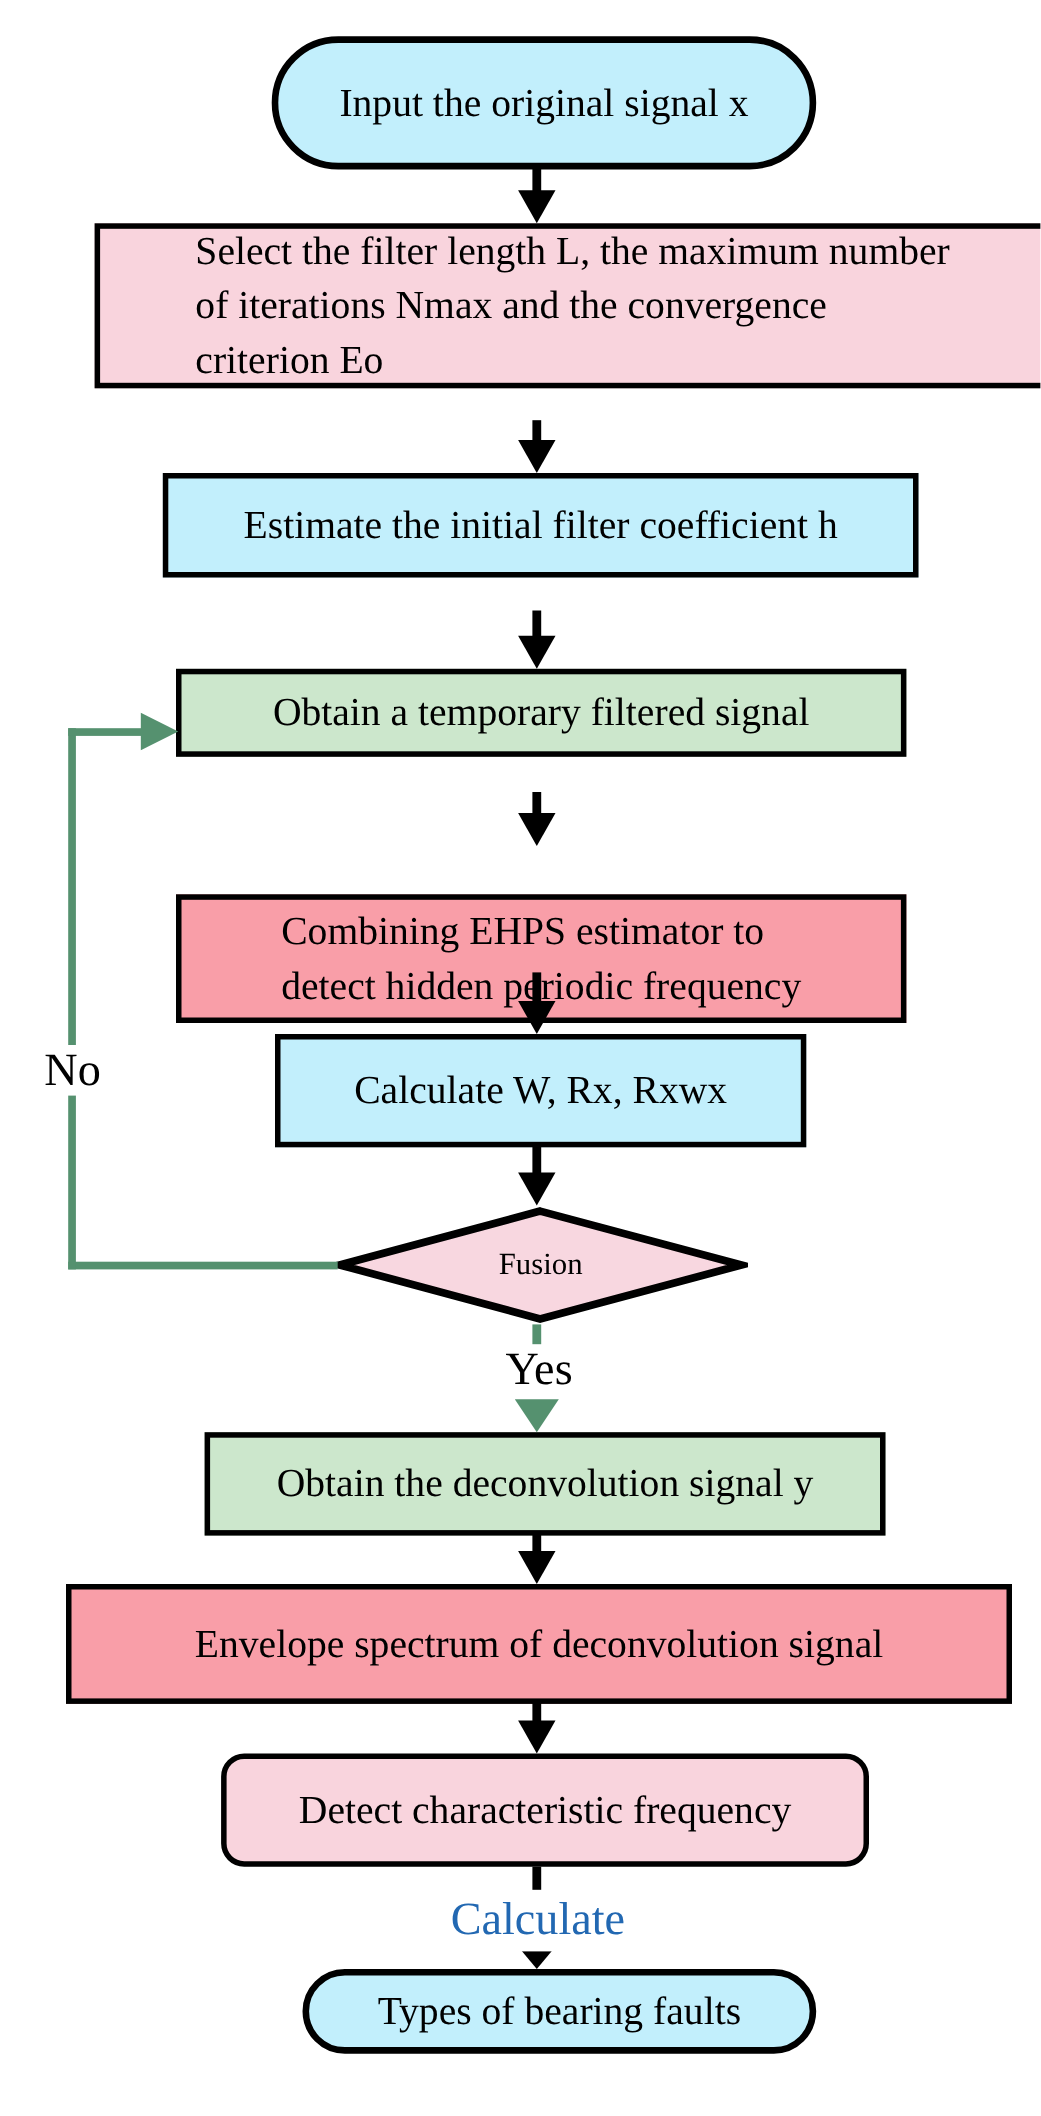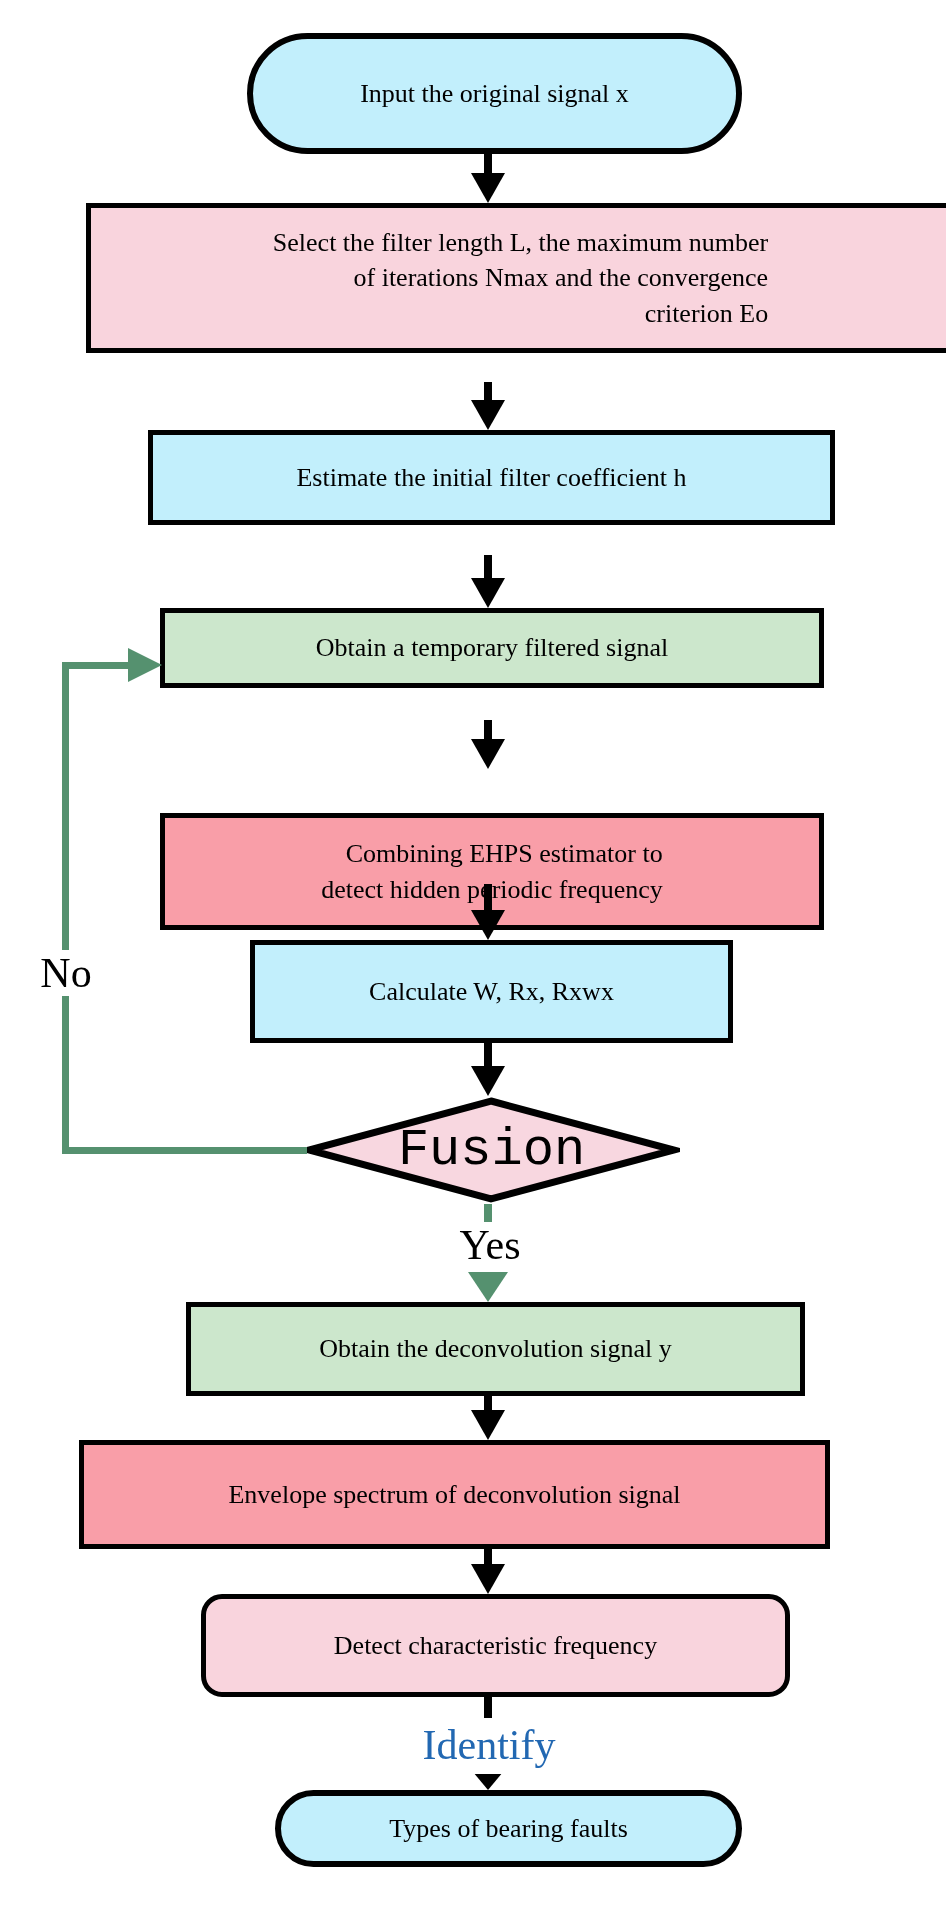--- a/index.html
+++ b/index.html
@@ -13,47 +13,46 @@
     overflow: hidden;
   }
   
   .node {
     position: absolute;
     box-sizing: border-box;
     border: 5px solid var(--line-black);
     display: flex;
     align-items: center;
     justify-content: center;
-    text-align: right;
-    font-size: 26px;
+    text-align: left;
+    font-size: 36px;
     line-height: 1.37;
   }
   .node .lbl { white-space: pre-line; }
   .node .nowrap { white-space: nowrap; }
   .terminal { border-radius: 62px; border-width: 6px; background: var(--cyan); }
 
   .n-start    { left: 247px; top: 33px;   width: 495px; height: 121px; }
   .n-select   { left: 60px;  top: 203px;  width: 869px; height: 150px; background: var(--pink); margin-left: 26px; }
   .n-estimate { left: 148px; top: 430px;  width: 687px; height: 95px; background: var(--cyan); }
   .n-temp     { left: 160px; top: 608px;  width: 664px; height: 80px; background: var(--green); }
   .n-ehps     { left: 160px; top: 769px;  width: 664px; height: 117px; background: var(--salmon); margin-top: 44px; }
   .n-calc     { left: 250px; top: 940px;  width: 483px; height: 103px; background: var(--cyan); }
   .n-deconv   { left: 186px; top: 1302px; width: 619px; height: 94px;  background: var(--green); }
-  .n-envelope { left: 79px;  top: 1440px; width: 751px; height: 109px; background: var(--salmon); }
+  .n-envelope { left: 60px;  top: 1440px; width: 860px; height: 109px; background: var(--salmon); }
   .n-detect   { left: 201px; top: 1594px; width: 589px; height: 103px; background: var(--pink); border-radius: 21px; }
   .n-end      { left: 275px; top: 1790px; width: 467px; height: 77px;  border-radius: 50px; }
 
   
   .diamond-wrap { position: absolute; left: 303px; top: 1096px; width: 377px; height: 108px; }
   .diamond-wrap svg { display: block; width: 100%; height: 100%; }
   .diamond-label {
     position: absolute; inset: 0;
     display: flex; align-items: center; justify-content: center;
-    font-size: 52px;
-    font-family: Liberation Mono, monospace;
+    font-size: 28px;
   }
 
   
   .shaft { position: absolute; width: 8px; left: 484px; background: var(--line-black); }
   .head  { position: absolute; width: 0; height: 0; left: 471px;
            border-left: 17px solid transparent; border-right: 17px solid transparent;
            border-top: 30px solid var(--line-black); }
   .a1s { top: 152px;  height: 23px; } .a1h { top: 173px; }
   .a2s { top: 382px;  height: 20px; } .a2h { top: 400px; }
   .a3s { top: 555px;  height: 25px; } .a3h { top: 578px; }
@@ -167,15 +166,15 @@
   <div class="gseg yes-seg"></div>
   <div class="yes-head"></div>
 
   <div class="gseg no-seg-bottom"></div>
   <div class="gseg no-seg-vert"></div>
   <div class="gseg no-seg-top"></div>
   <div class="no-head"></div>
 
   <div class="edge-label yes-label">Yes</div>
   <div class="edge-label no-label">No</div>
-  <div class="edge-label identify-label">Identify</div>
+  <div class="edge-label identify-label">Calculate</div>
 
 </div>
 
 </body></html>

